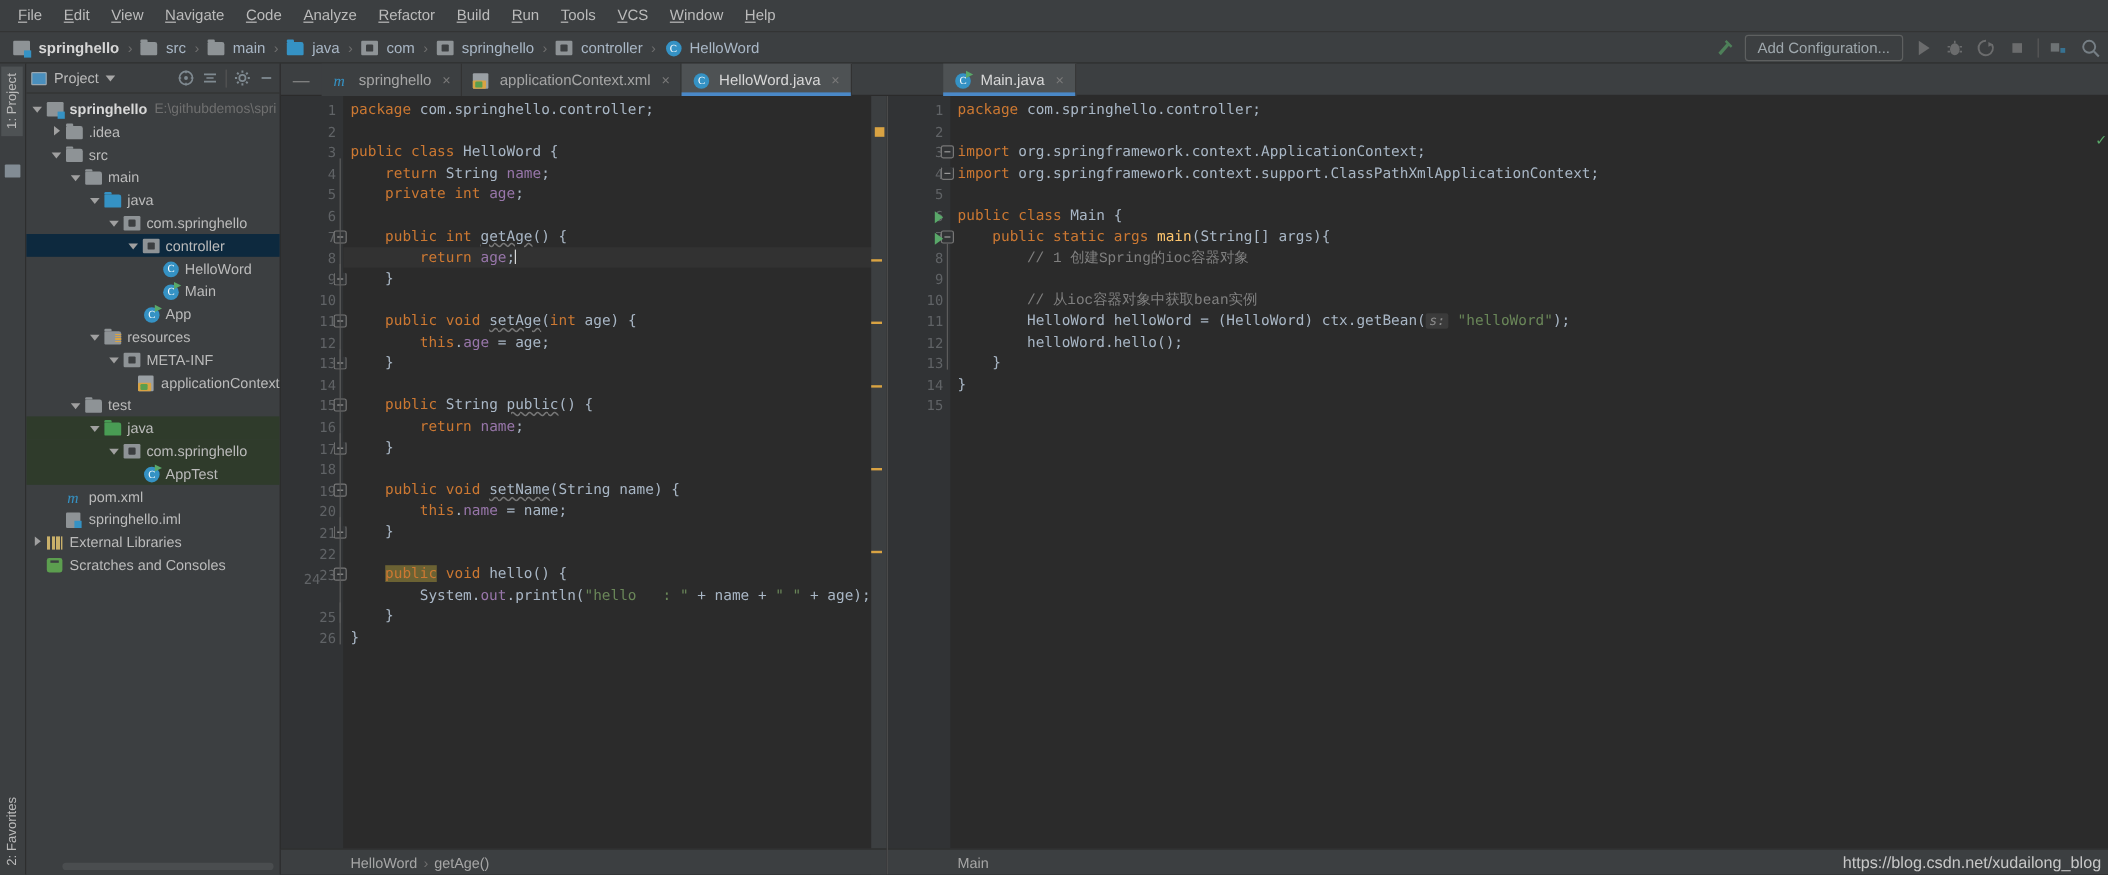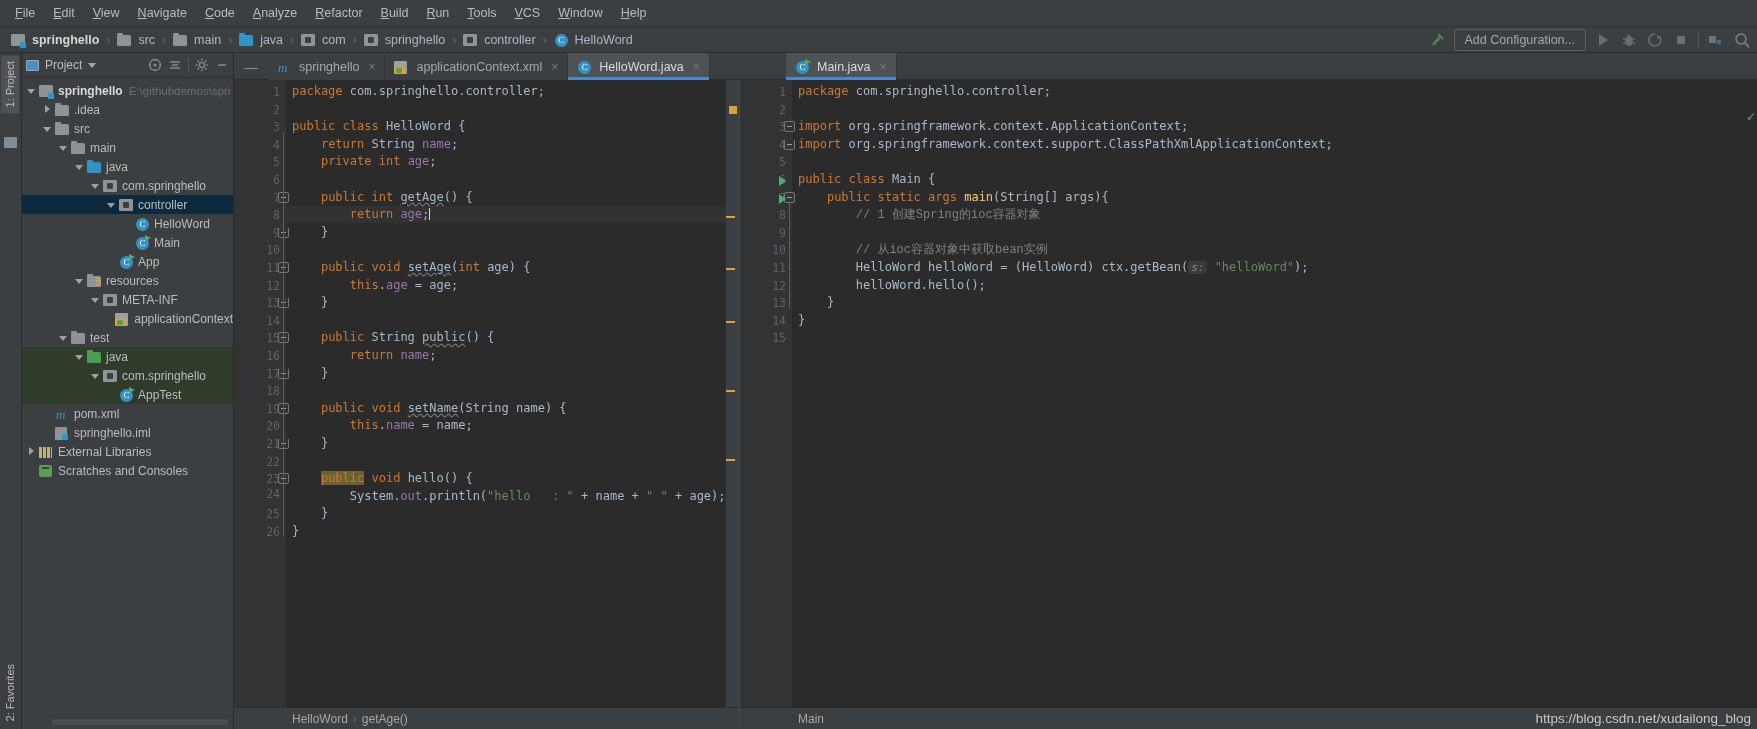--- a/index.html
+++ b/index.html
@@ -642,21 +642,21 @@
           <div class="ln" style="top: 233.8px;">14</div>
           <div class="ln" style="top: 251.4px;">15</div>
           <div class="ln" style="top: 269px;">16</div>
           <div class="ln" style="top: 286.6px;">17</div>
           <div class="ln" style="top: 304.2px;">18</div>
           <div class="ln" style="top: 321.8px;">19</div>
           <div class="ln" style="top: 339.4px;">20</div>
           <div class="ln" style="top: 357px;">21</div>
           <div class="ln" style="top: 374.6px;">22</div>
           <div class="ln" style="top: 392.2px;">23</div>
-          <div class="ln" style="top: 407px;">24</div>
+          <div class="ln" style="top: 396px; text-align: center;">24</div>
           <div class="ln" style="top: 427.4px;">25</div>
           <div class="ln" style="top: 445px;">26</div>
           <div class="fold" style="top: 111.6px;"></div>
           <div class="fold end" style="top: 146.8px;"></div>
           <div class="fold" style="top: 182px;"></div>
           <div class="fold end" style="top: 217.2px;"></div>
           <div class="fold" style="top: 252.4px;"></div>
           <div class="fold end" style="top: 287.6px;"></div>
           <div class="fold" style="top: 322.8px;"></div>
           <div class="fold end" style="top: 358px;"></div>

